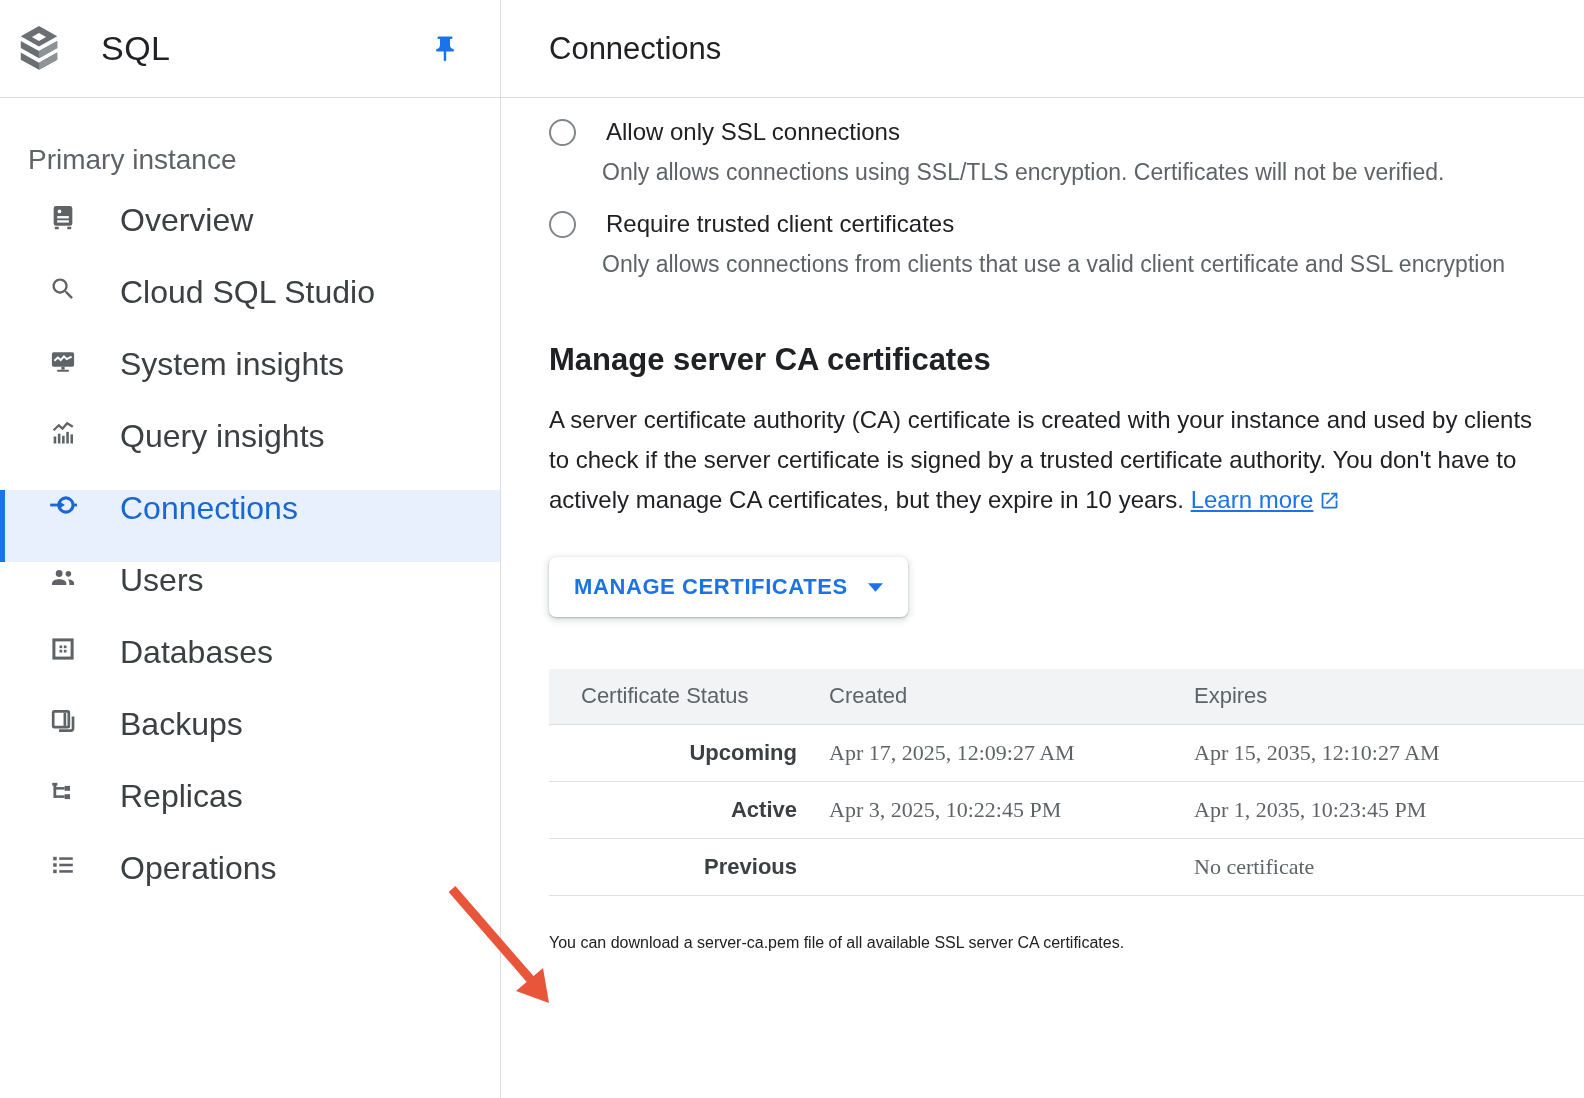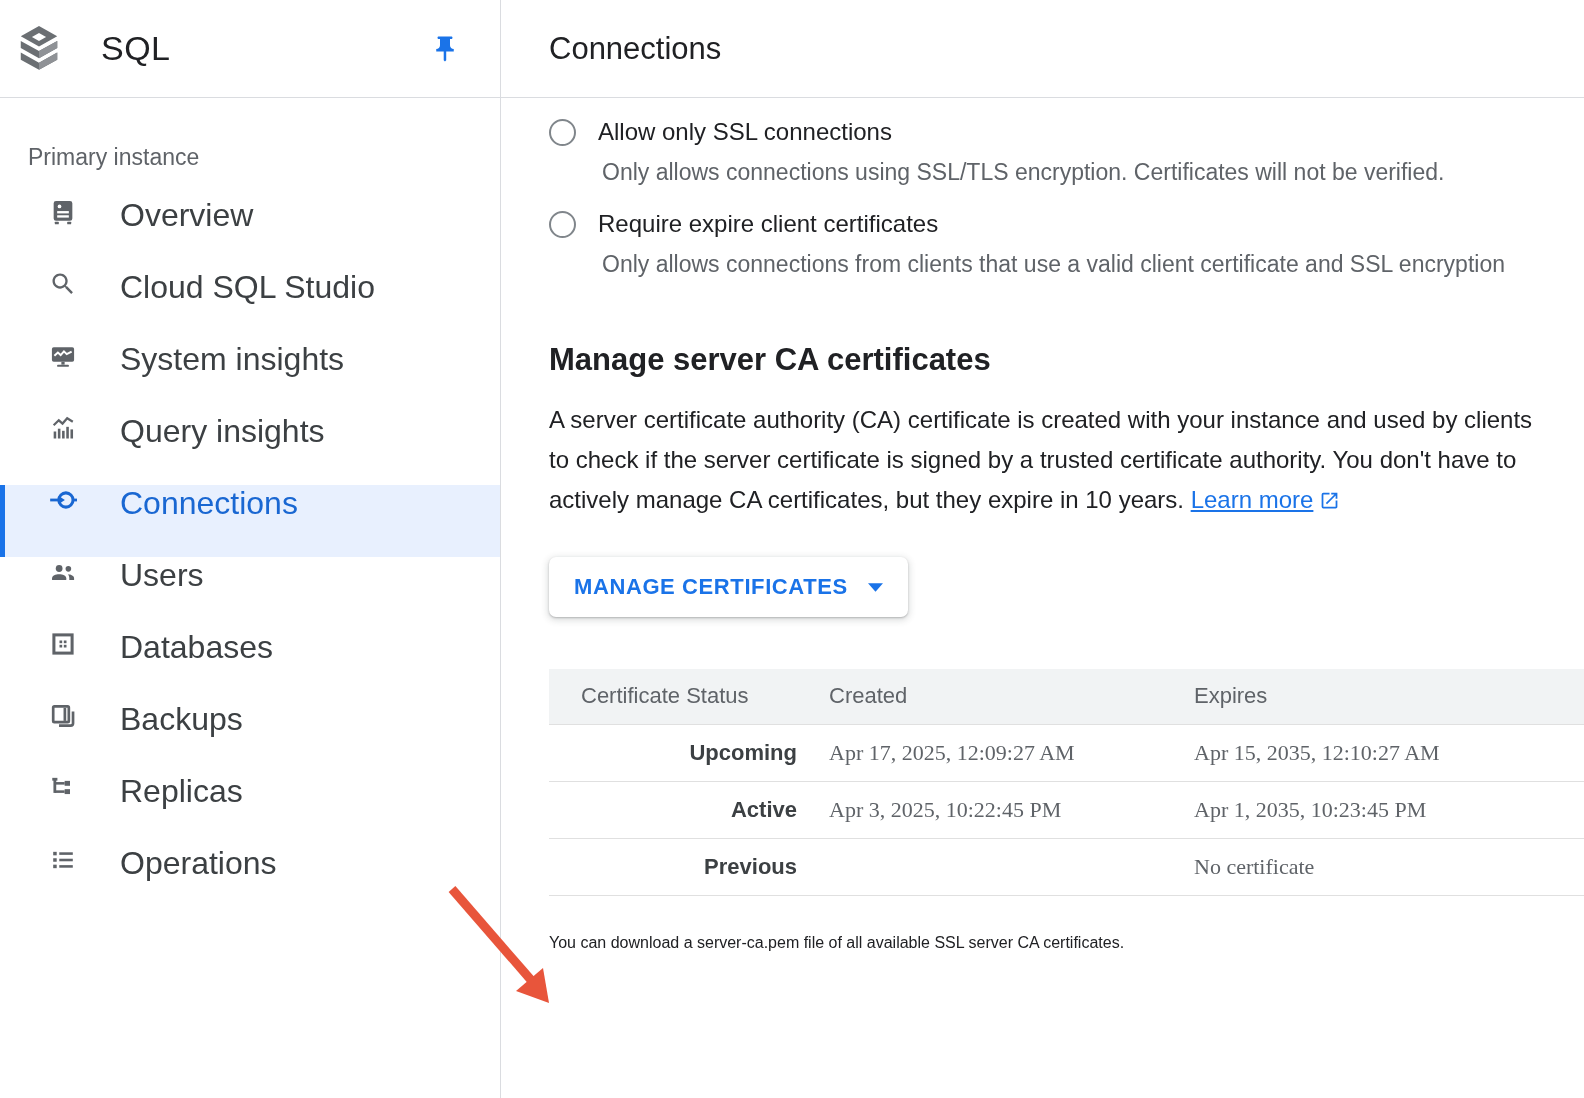--- a/index.html
+++ b/index.html
@@ -5,36 +5,36 @@
   * { margin:0; padding:0; box-sizing:border-box; }
   html,body { width:1584px; height:1098px; background:#fff; font-family:"Liberation Sans", sans-serif; overflow:hidden; }
   .app { position:relative; display:flex; width:1584px; height:1098px; }
 
   
   .sidebar { width:501px; min-width:501px; border-right:1px solid #dadce0; background:#fff; }
   .sidebar-header { height:98px; border-bottom:1px solid #dadce0; display:flex; align-items:center; padding:0 40px 0 14px; }
   .logo svg { display:block; }
   .app-name { margin-left:37px; font-size:34px; color:#202124; letter-spacing:.5px; }
   .pin { margin-left:auto; cursor:pointer; display:flex; }
-  .section-label { margin:46px 0 0 28px; font-size:23px; color:#5f6368; }
+  .section-label { margin:46px 0 0 28px; font-size:28px; color:#5f6368; }
   .nav { margin-top:26px; }
   .nav-item { height:72px; display:flex; align-items:flex-start; padding-left:48px; cursor:pointer; font-size:32px; color:#3c4043; }
   .nav-item .icon { width:30px; height:30px; color:#5f6368; display:flex; align-items:center; justify-content:center; }
   .nav-item .nav-label { margin-left:42px; }
   .nav-item.selected { background:#e8f0fe; color:#1967d2; box-shadow:inset 5px 0 0 #1a73e8; }
   .nav-item.selected .icon { color:#1967d2; }
 
   
   .main { flex:1; display:flex; flex-direction:column; }
   .main-header { height:98px; min-height:98px; border-bottom:1px solid #dadce0; display:flex; align-items:center; padding-left:48px; }
   .page-title { font-size:31px; color:#202124; font-weight:400; }
   .content { padding-left:48px; }
 
   .radio-group { margin-top:20px; }
-  .radio-row { display:flex; align-items:center; }
+  .radio-row { display:flex; align-items:center;gap:8px; }
   .radio-circle { width:27px; height:27px; border:2.5px solid #80868b; border-radius:50%; background:#fff; cursor:pointer; flex:none; }
   .radio-label { margin-left:22px; font-size:24px; color:#202124; cursor:pointer; }
   .radio-desc { margin:13px 0 0 53px; font-size:23px; color:#5f6368; }
   .radio-option + .radio-option { margin-top:24px; }
 
   .section-heading { margin-top:64px; font-size:31px; font-weight:700; color:#202124; }
   .ca-paragraph { margin-top:22px; width:1002px; font-size:24px; line-height:40px; color:#202124; }
   .learn-more { color:#1a73e8; text-decoration:underline; cursor:pointer; }
   .ext-icon { display:inline-block; vertical-align:-3px; margin-left:6px; }
 
@@ -226,21 +226,21 @@
         <div class="radio-option">
           <div class="radio-row">
             <span class="radio-circle"></span>
             <span class="radio-label">Allow only SSL connections</span>
           </div>
           <div class="radio-desc">Only allows connections using SSL/TLS encryption. Certificates will not be verified.</div>
         </div>
         <div class="radio-option">
           <div class="radio-row">
             <span class="radio-circle"></span>
-            <span class="radio-label">Require expire client certificates</span>
+            <span class="radio-label">Require trusted client certificates</span>
           </div>
           <div class="radio-desc">Only allows connections from clients that use a valid client certificate and SSL encryption</div>
         </div>
       </div>
 
       <h2 class="section-heading">Manage server CA certificates</h2>
 
       <p class="ca-paragraph"><span>A server certificate authority (CA) certificate is created with your instance and used by clients to check if the server certificate is signed by a trusted certificate authority. You don't have to actively manage CA certificates, but they expire in 10 years.</span>
         <a class="learn-more"><span>Learn more</span></a><span class="ext-icon"><svg width="21" height="21" viewBox="0 0 24 24" fill="#1a73e8">
               <path d="M19 19H5V5h7V3H5a2 2 0 0 0-2 2v14a2 2 0 0 0 2 2h14c1.1 0 2-.9 2-2v-7h-2v7zM14 3v2h3.59l-9.83 9.83 1.41 1.41L19 6.41V10h2V3h-7z"></path>

